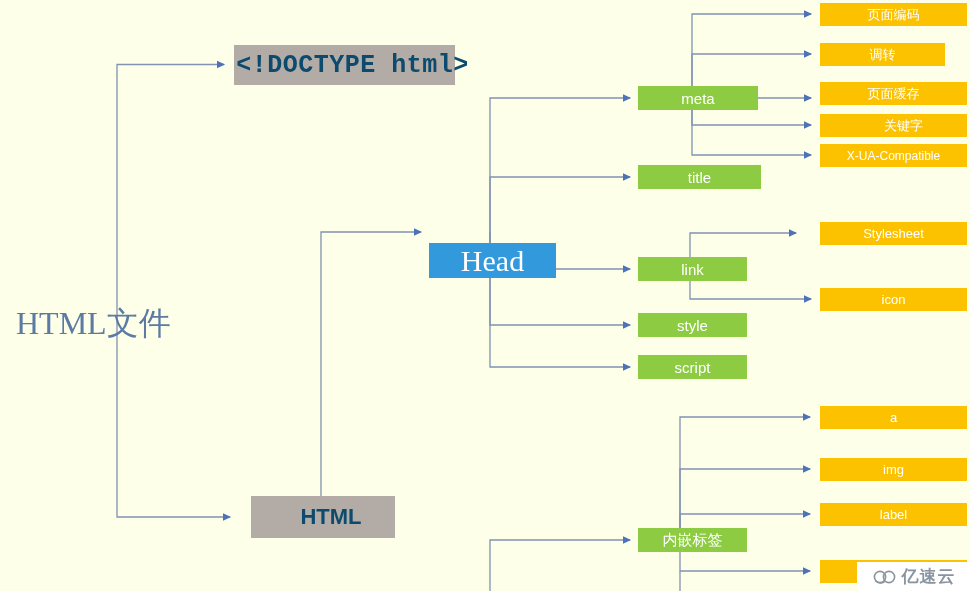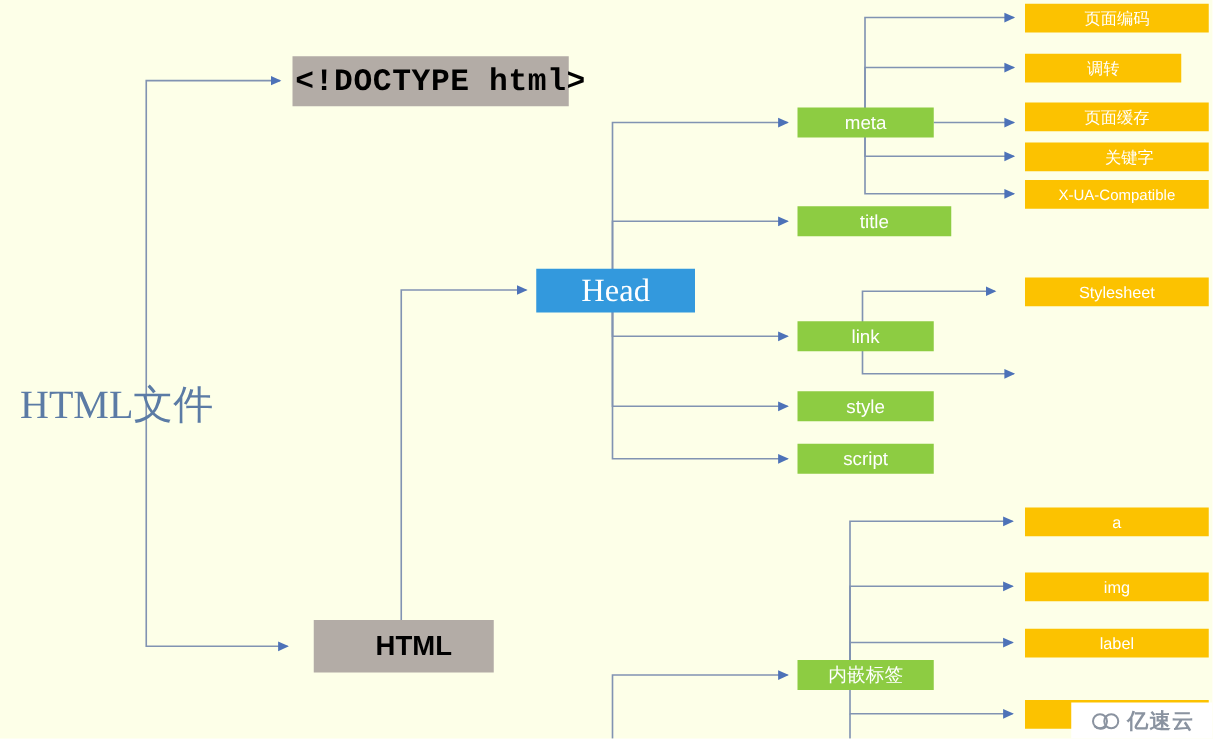--- a/index.html
+++ b/index.html
@@ -32,40 +32,41 @@
   
   .root-label {
     color: #5b7ba5;
     font-family: "Liberation Serif", serif;
     font-size: 32px;
     letter-spacing: 0px;
   }
   
   .box-grey {
     background: #b3aca6;
-    color: #000000;
+    color: #0c4a6e;
     padding-left: 16px;
   }
   .box-doctype {
     font-family: "Liberation Mono", monospace;
     font-size: 25px;
     font-weight: bold;
     letter-spacing: 0.5px;
   }
   .box-html {
     font-family: "Liberation Sans", sans-serif;
     font-size: 22px;
     font-weight: bold;
   }
   
   .box-blue {
     background: #3399dd;
     color: #ffffff;
     font-family: "Liberation Serif", serif;
-    font-size: 26px;
+    font-size: 30px;
+    margin-top: 28px;
   }
   
   .box-green {
     background: #8dcc42;
     color: #ffffff;
     font-size: 15px;
   }
   .box-green.cjk {
     font-size: 15px;
   }
@@ -149,34 +150,35 @@
   </svg>
 
   <div class="node root-label" style="left:16px; top:302px; width:180px; height:44px; justify-content:flex-start;">HTML文件</div>
 
   <div class="node box-grey box-doctype" style="left:234px; top:45px; width:221px; height:40px;">&lt;!DOCTYPE html&gt;</div>
 
   <div class="node box-grey box-html" style="left:239px; top:496px; width:144px; height:42px;margin-left:12px;">HTML</div>
 
   <div class="node box-blue" style="left:429px; top:215px; width:127px; height:35px;">Head</div>
 
-  <div class="node box-green" style="left:638px; top:86px; width:109px; height:24px;">meta</div>
+  <div class="node box-green" style="left:638px; top:86px; width:120px; height:24px;">meta</div>
   <div class="node box-green" style="left:638px; top:165px; width:123px; height:24px;">title</div>
   <div class="node box-green" style="left:638px; top:257px; width:109px; height:24px;">link</div>
   <div class="node box-green" style="left:638px; top:313px; width:109px; height:24px;">style</div>
   <div class="node box-green" style="left:638px; top:355px; width:109px; height:24px;">script</div>
   <div class="node box-green cjk" style="left:638px; top:528px; width:109px; height:24px;">内嵌标签</div>
 
   <div class="node box-yellow" style="left:820px; top:3px; width:147px; height:23px;">页面编码</div>
   <div class="node box-yellow" style="left:820px; top:43px; width:125px; height:23px;font-family:Liberation Mono, monospace;">调转</div>
   <div class="node box-yellow" style="left:820px; top:82px; width:147px; height:23px;">页面缓存</div>
   <div class="node box-yellow" style="left:820px; top:114px; width:147px; height:23px;padding-left:20px;">关键字</div>
   <div class="node box-yellow small" style="left:820px; top:144px; width:147px; height:23px;">X-UA-Compatible</div>
 
   <div class="node box-yellow" style="left:820px; top:222px; width:147px; height:23px;">Stylesheet</div>
+  <div class="node box-yellow" style="left:820px; top:288px; width:147px; height:23px;">icon</div>
 
   <div class="node box-yellow" style="left:820px; top:406px; width:147px; height:23px;">a</div>
   <div class="node box-yellow" style="left:820px; top:458px; width:147px; height:23px;">img</div>
   <div class="node box-yellow" style="left:820px; top:503px; width:147px; height:23px;">label</div>
   <div class="node box-yellow" style="left:820px; top:560px; width:147px; height:23px;"></div>
 
   <div id="watermark">
     <span>
       <svg width="26" height="18" viewBox="0 0 26 18">
         <g fill="none" stroke="#8a93a0" stroke-width="1.6">

